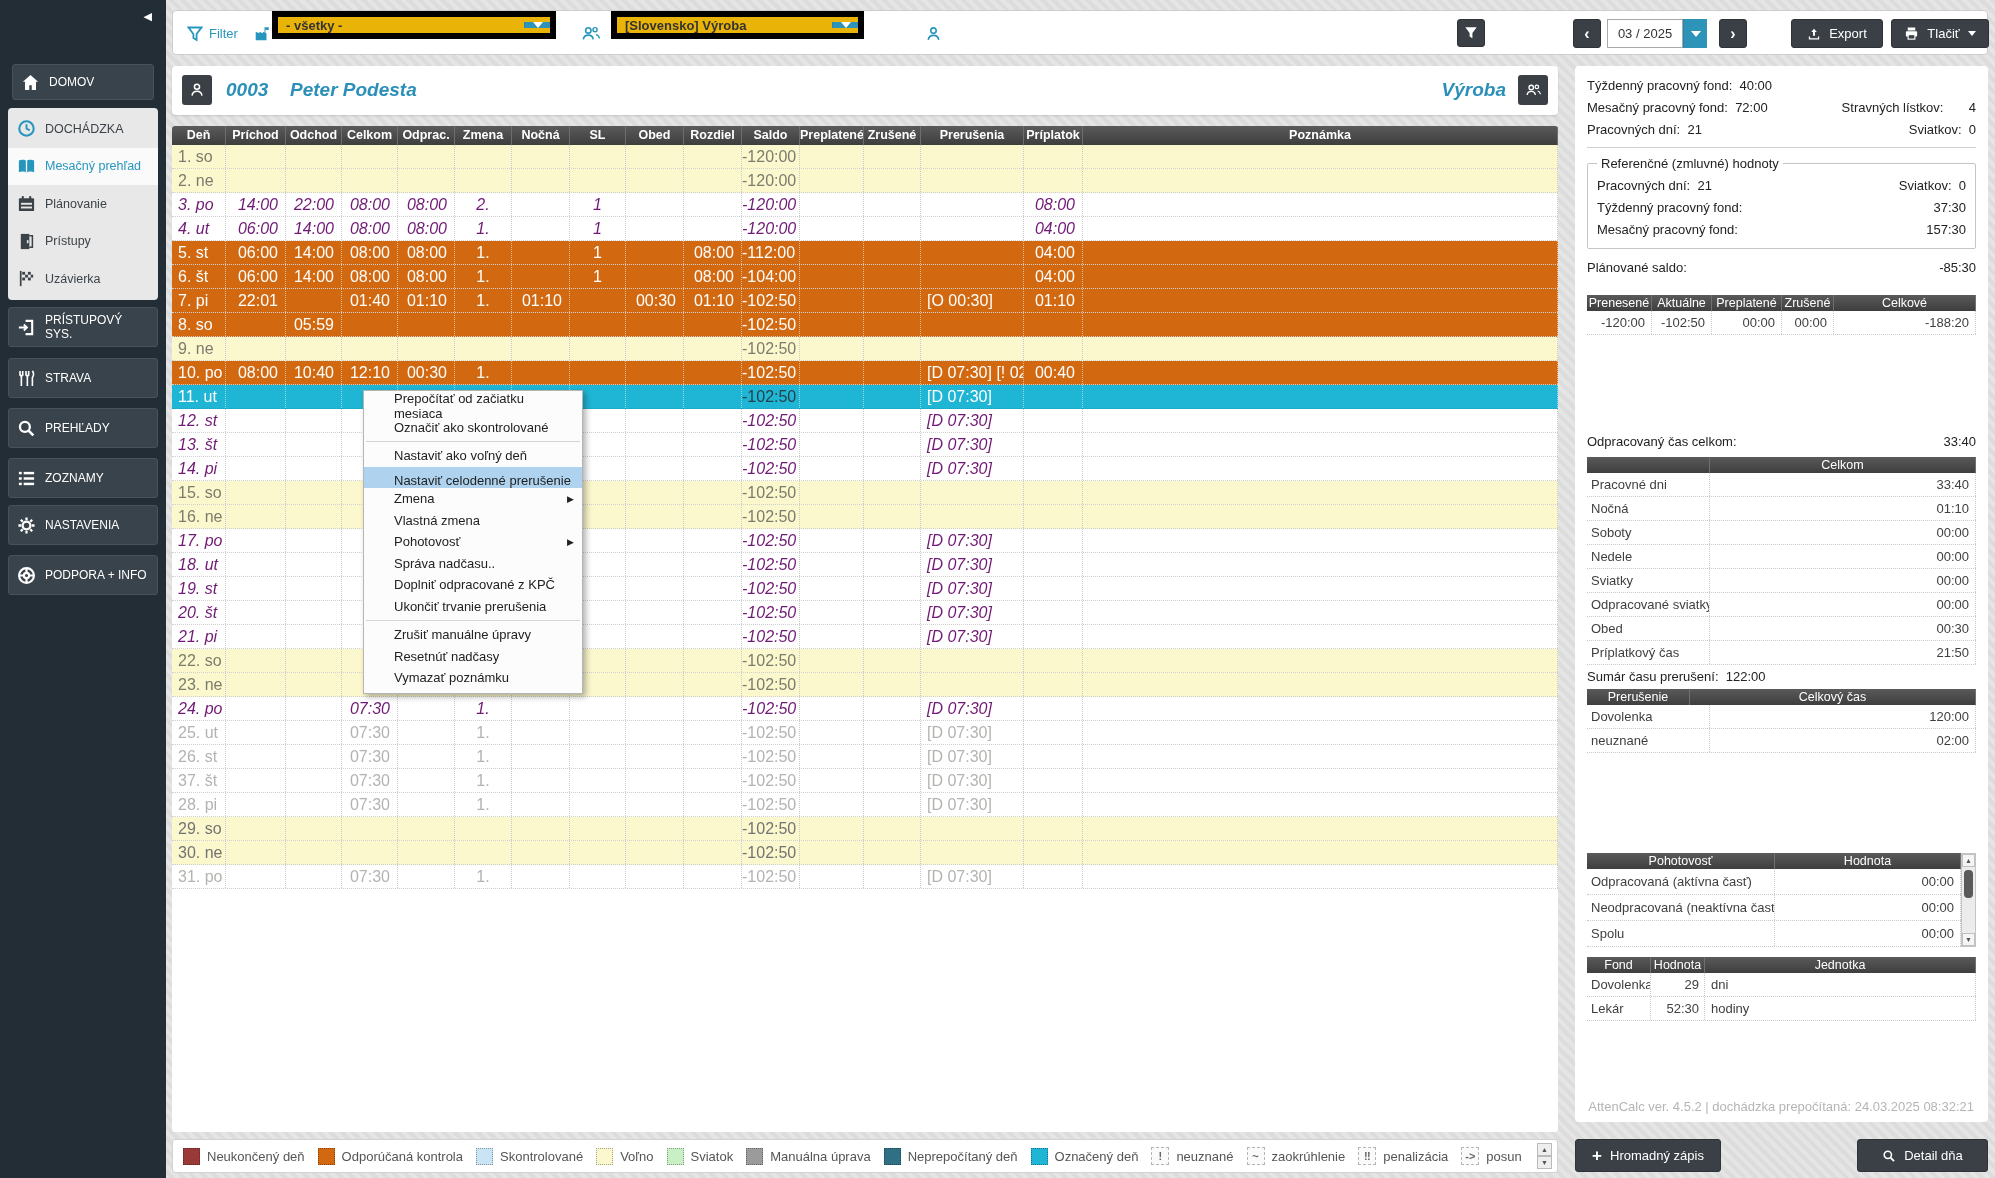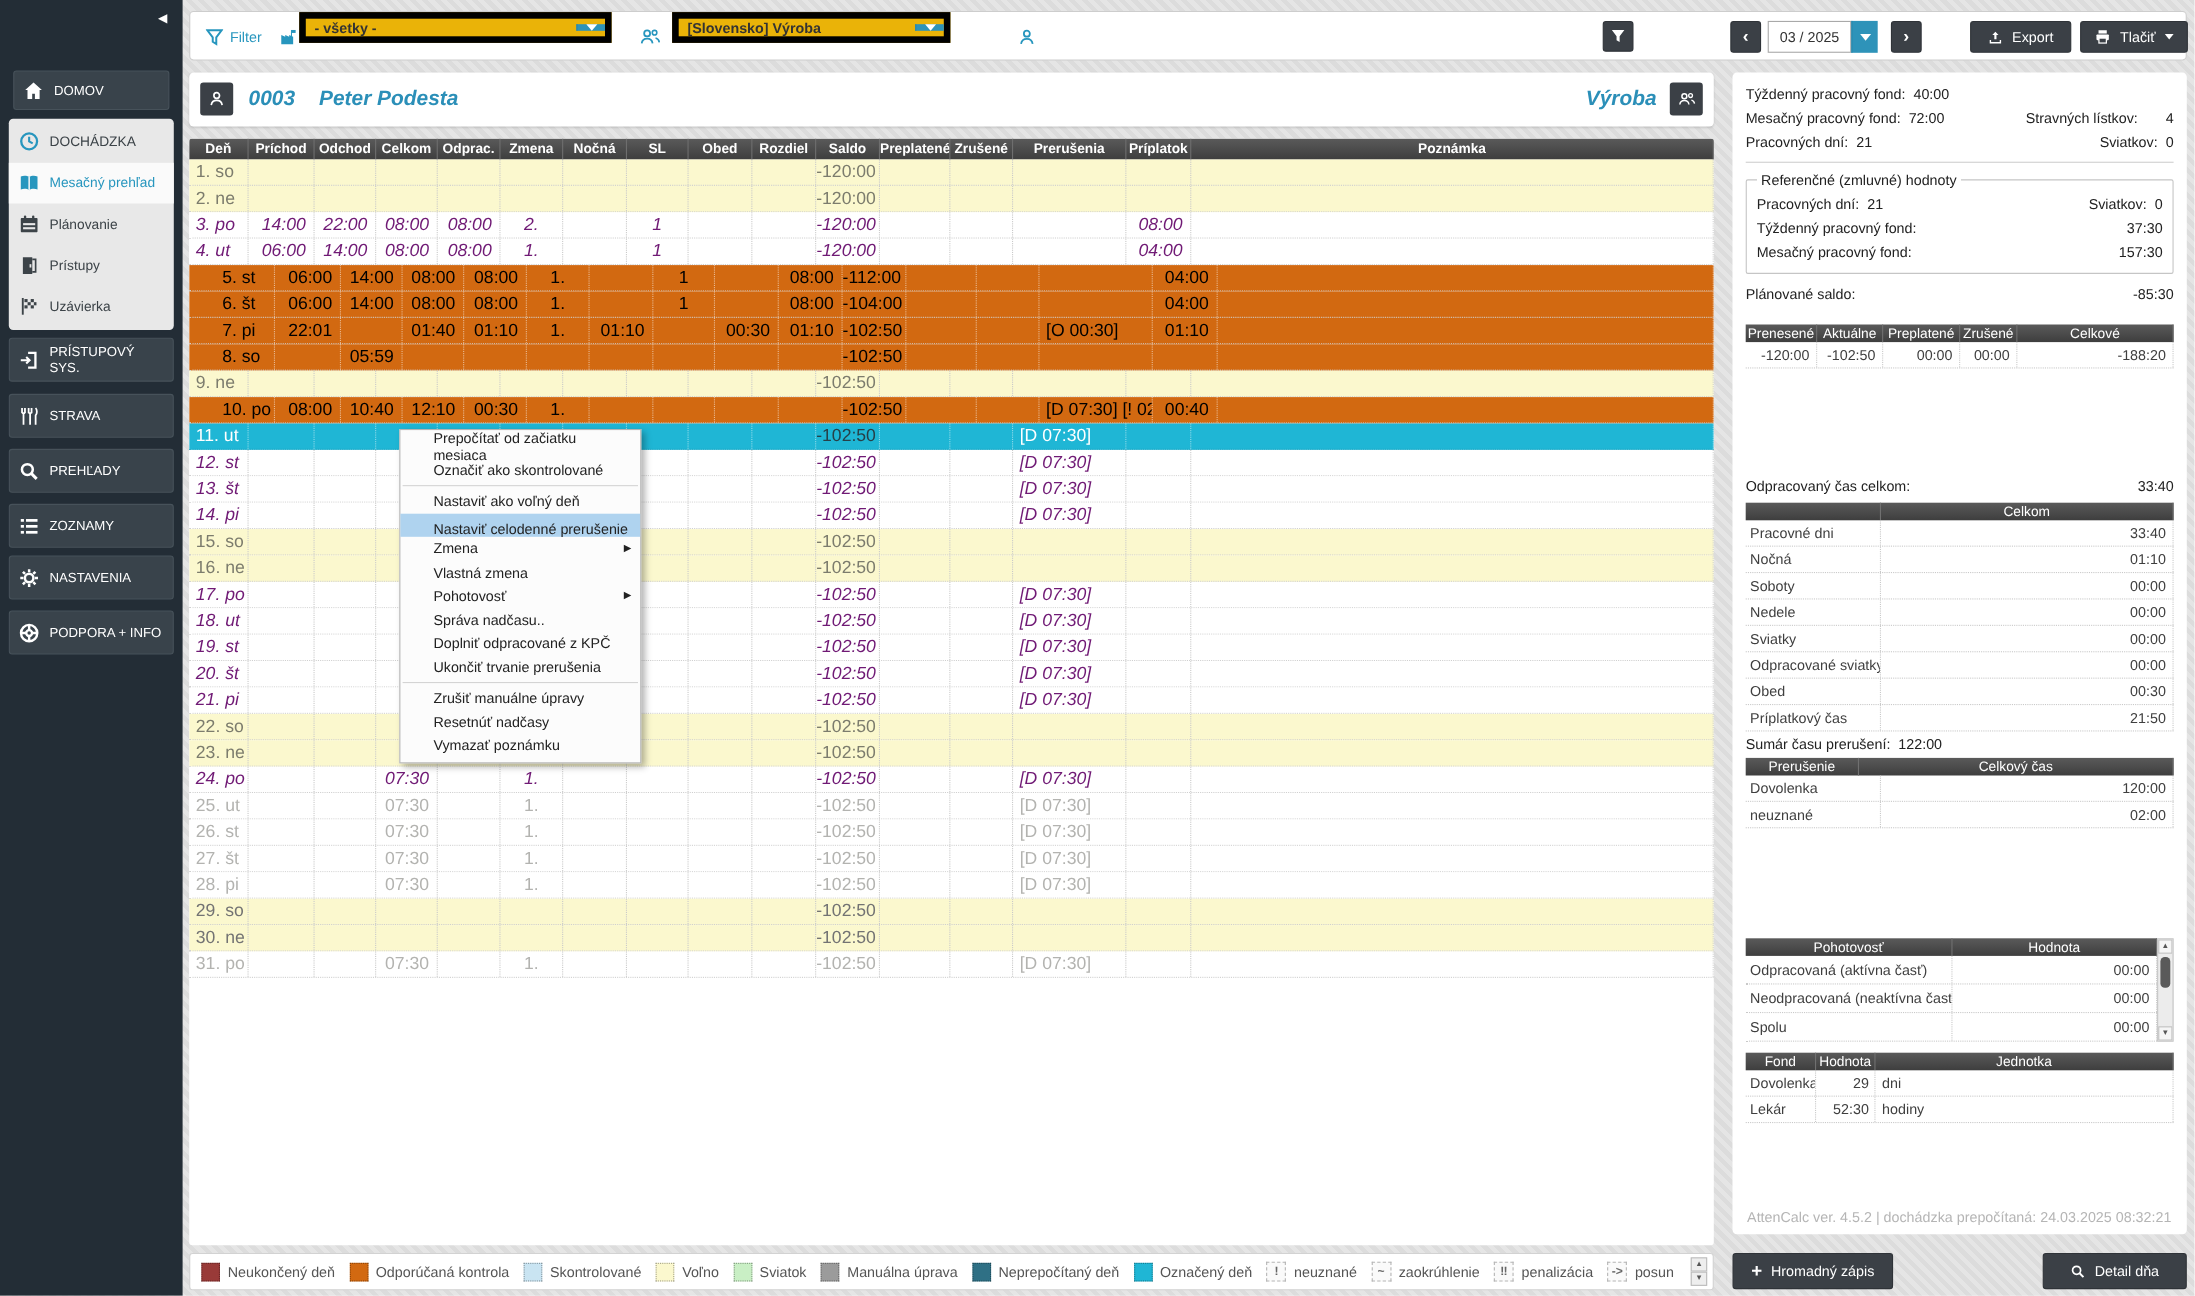--- a/index.html
+++ b/index.html
@@ -40,21 +40,21 @@
   .t-head { height:19px; background:linear-gradient(#5a5a5a,#3e3e3e); }
   .t-head .th { color:#fff; font-size:12.5px; font-weight:bold; text-align:center; line-height:19px; border-right:1px solid #6e6e6e; overflow:hidden; }
   .t-row { height:24px; border-bottom:1px dotted #cfcfcf; font-size:16px; }
   .t-row .tc { line-height:23px; border-right:1px dotted #c9c9c9; overflow:hidden; white-space:nowrap; }
   .tc.num { text-align:right; padding-right:7px; }
   .tc.ctr { text-align:center; }
   .tc.left { text-align:left; padding-left:6px; }
   .c-den { padding-left:6px; }
   .t-row.weekend { background:#fbf8ce; color:#7c7c6d; }
   .t-row.normal { background:#fff; color:#701a75;font-style:italic; }
-  .t-row.check { background:#d26911; color:#000000;padding-left:24px; }
+  .t-row.check { background:#d26911; color:#ffffff; }
   .t-row.check .tc { border-right-color:rgba(255,255,255,.55); }
   .t-row.selected { background:#1fb6d5; color:#fff; border-bottom-color:#17a2bf; }
   .t-row.selected .tc { border-right-color:rgba(255,255,255,.5); }
   .t-row.selected [data-field="saldo"] { color:#274048; }
   .t-row.future { background:#fff; color:#b3b3b0; }
   .t-row.weekend-future { background:#fbf8ce; color:#737373; }
 
   
   #ctxmenu { left:363px; top:390px; width:220px; background:#fcfcfc; border:1px solid #b5b5b5; box-shadow:3px 3px 6px rgba(0,0,0,.3); padding:4px 0; z-index:50; }
   .menu-item { height:21.5px; display:flex; align-items:center; padding-left:30px; padding-right:8px; font-size:13px; color:#222; cursor:pointer; }
@@ -801,21 +801,21 @@
     <div class="tc num" data-field="obed"></div>
     <div class="tc num" data-field="rozdiel"></div>
     <div class="tc num" data-field="saldo">-102:50</div>
     <div class="tc num" data-field="preplatene"></div>
     <div class="tc num" data-field="zrusene"></div>
     <div class="tc left" data-field="prerusenia">[D 07:30]</div>
     <div class="tc num" data-field="priplatok"></div>
     <div class="tc left" data-field="poznamka"></div>
   </div>
       <div class="t-row t-cols future">
-    <div class="tc c-den" data-field="den">27. št</div>
+    <div class="tc c-den" data-field="den">37. št</div>
     <div class="tc num" data-field="prichod"></div>
     <div class="tc num" data-field="odchod"></div>
     <div class="tc num" data-field="celkom">07:30</div>
     <div class="tc num" data-field="odprac"></div>
     <div class="tc ctr" data-field="zmena">1.</div>
     <div class="tc num" data-field="nocna"></div>
     <div class="tc ctr" data-field="sl"></div>
     <div class="tc num" data-field="obed"></div>
     <div class="tc num" data-field="rozdiel"></div>
     <div class="tc num" data-field="saldo">-102:50</div>

